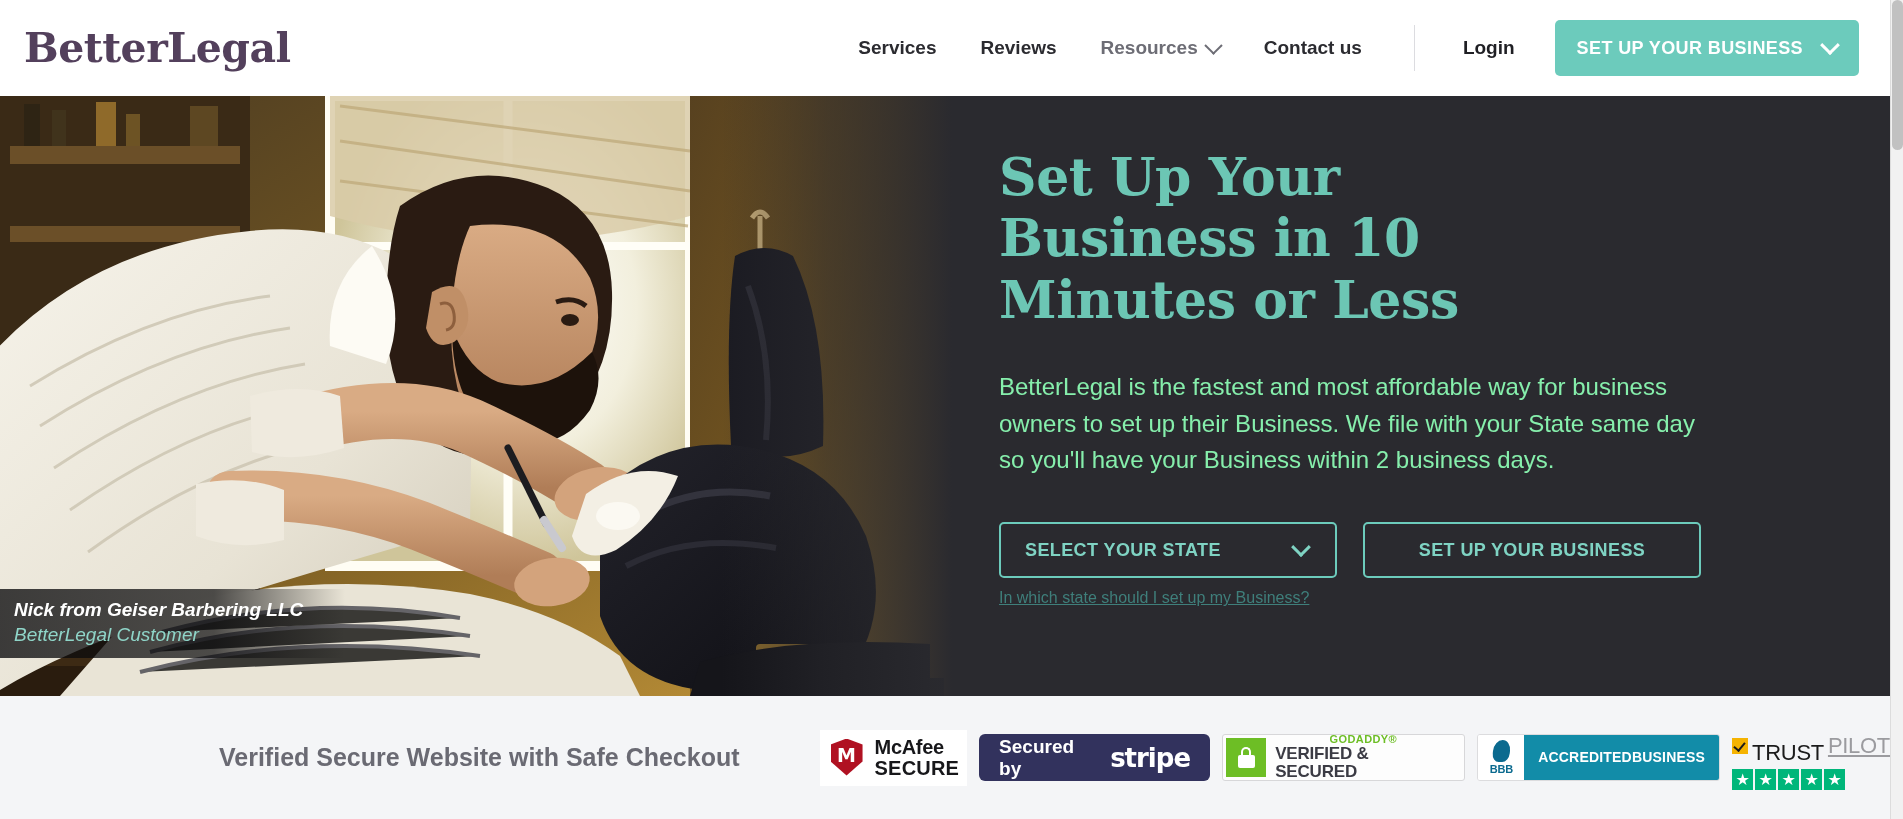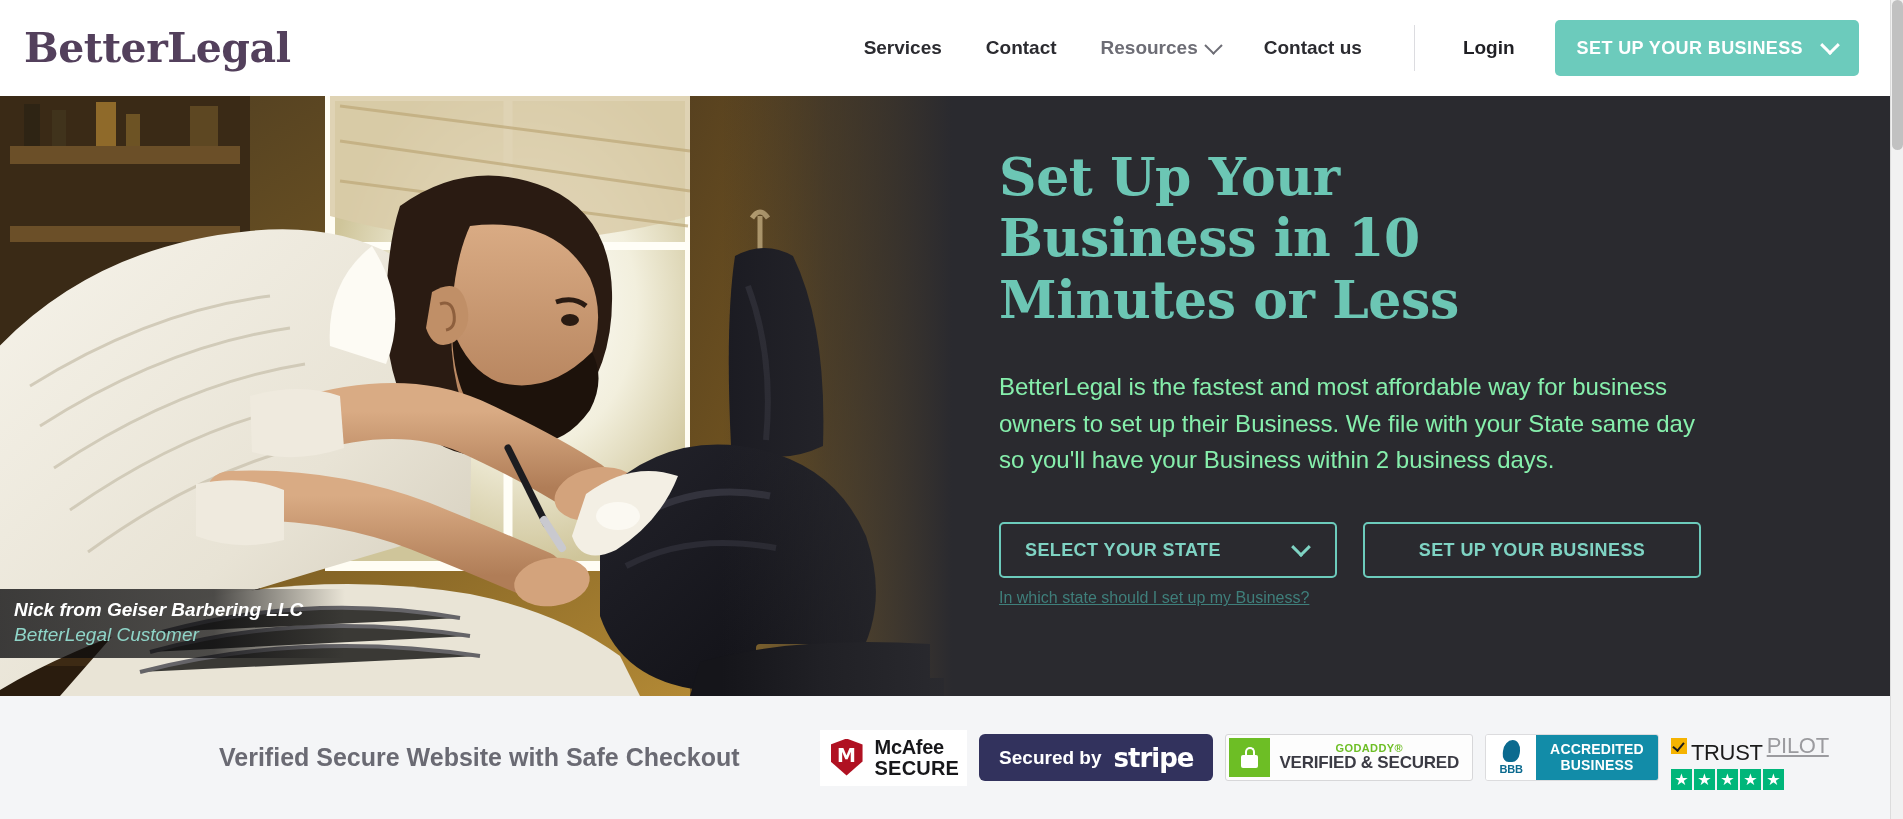--- a/index.html
+++ b/index.html
@@ -215,21 +215,21 @@
     display:flex; flex-direction:column; align-items:center; justify-content:center;
   }
   .bbb-torch {
     width:17px; height:22px; background:#0b6a8f;
     border-radius:50% 50% 40% 40%;
     transform: skewX(-6deg);
   }
   .bbb-word { font-size:11px; font-weight:700; color:#0b6a8f; letter-spacing:-.2px; margin-top:1px; }
   .bbb-right {
     background:#128ca8; height:100%; color:#fff;
-    display:flex; flex-direction:column; align-items:center; justify-content:center;
+    display:flex; flex-direction:row; align-items:center; justify-content:center;
     padding:0 14px; line-height:1.08;
   }
   .bbb-right .l1 { font-size:14px; font-weight:700; letter-spacing:.2px; }
   .bbb-right .l2 { font-size:14px; font-weight:700; letter-spacing:.2px; }
 
   
   .badge-trustpilot { display:flex; flex-direction:column; gap:3px; }
   .tp-top { display:flex; align-items:center; gap:4px; }
   .tp-check { width:16px; height:16px; background:#f5b301; position:relative; }
   .tp-check:after {
@@ -262,21 +262,21 @@
 <div class="page">
 
   <div class="header">
     <div class="logo">BetterLegal</div>
 
     <div class="nav">
       <div class="nav-item">
         <span>Services</span>
       </div>
       <div class="nav-item">
-        <span>Contact</span>
+        <span>Reviews</span>
       </div>
       <div class="nav-item muted">
         <span>Resources</span>
         <span class="chev"></span>
       </div>
       <div class="nav-item">
         <span>Contact us</span>
       </div>
 
       <div class="nav-sep"></div>

